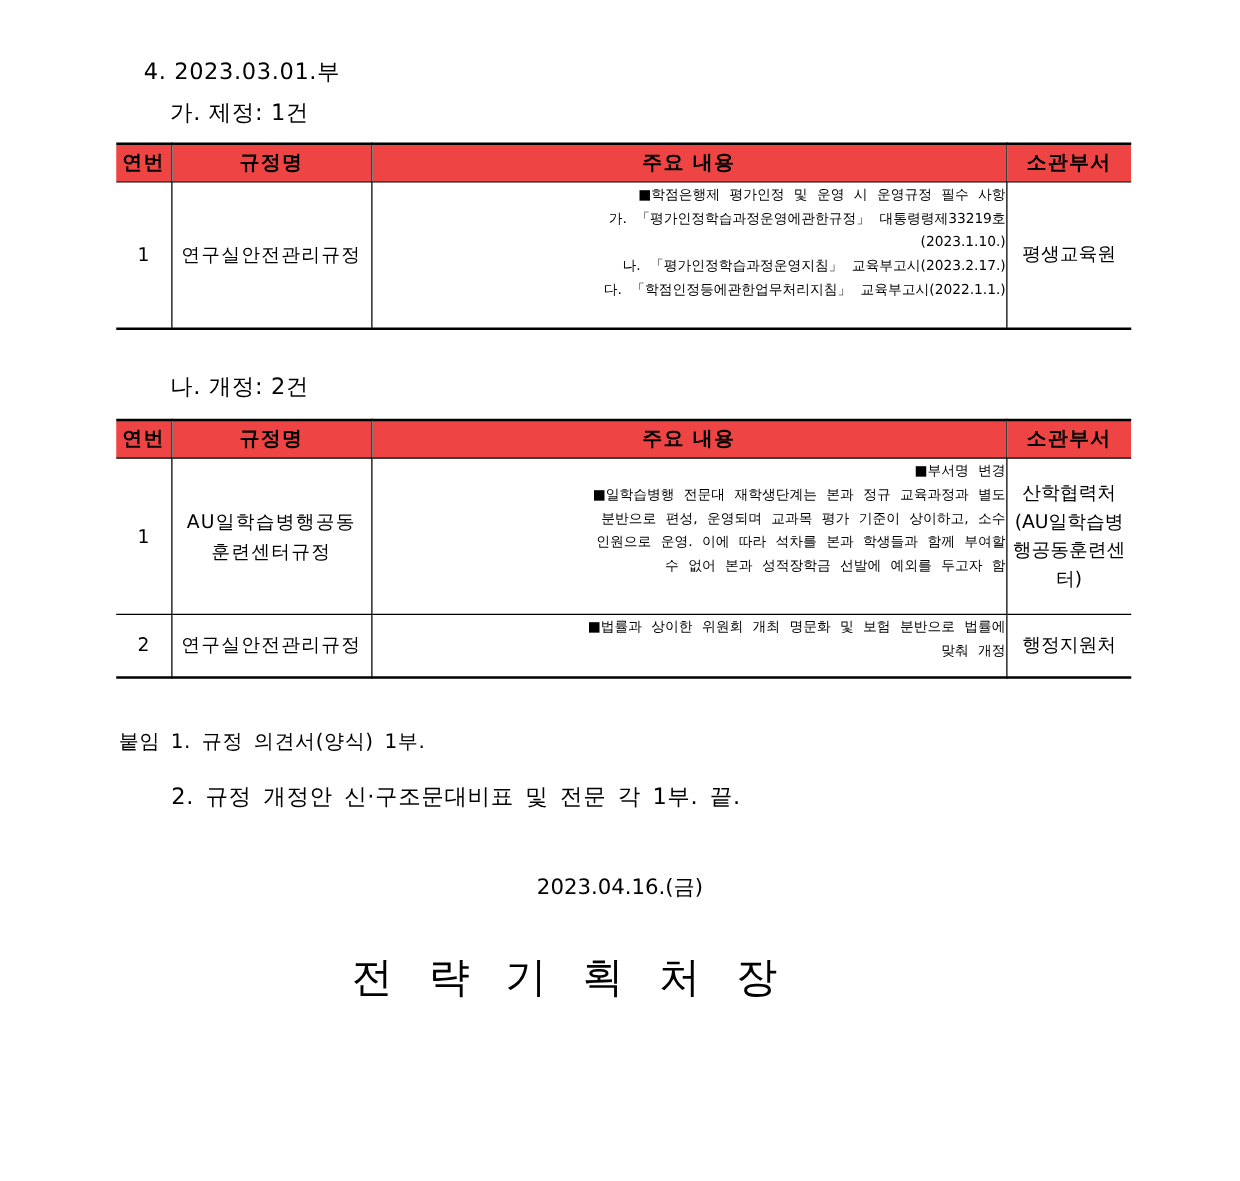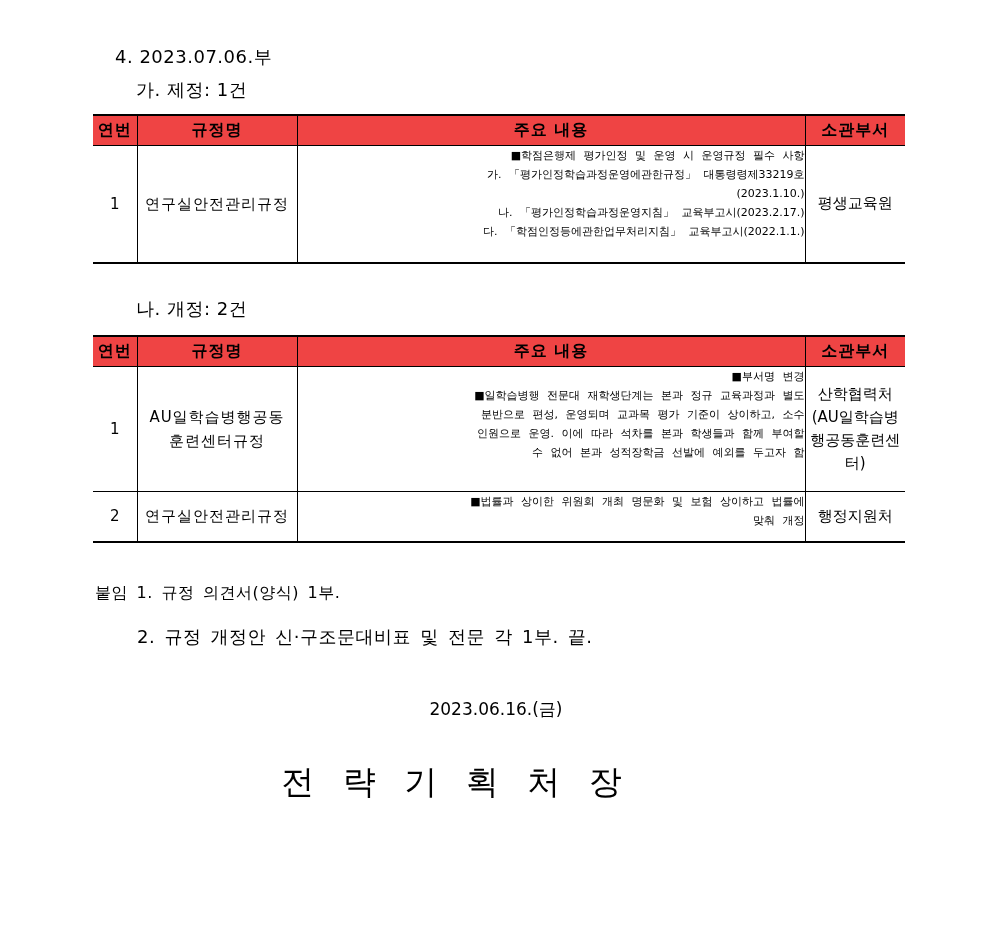--- a/index.html
+++ b/index.html
@@ -119,21 +119,21 @@
     width: 912px;
     text-align: center;
     font-size: 33px;
     letter-spacing: 9px;
     font-weight: 500;
   }
 </style>
 </head>
 <body>
 
-<div class="abs heading-main">4. 2023.07.06.부</div>
+<div class="abs heading-main">4. 2023.03.01.부</div>
 <div class="abs section-heading section-a">가. 제정: 1건</div>
 
 <table class="doc-table table-1">
   <colgroup>
     <col style="width:44px">
       <col style="width:160px">
       <col style="width:508px">
       <col style="width:100px">
   </colgroup>
   <thead>
@@ -186,24 +186,24 @@
 인원으로 운영. 이에 따라 석차를 본과 학생들과 함께 부여할
 수 없어 본과 성적장학금 선발에 예외를 두고자 함</td>
       <td class="cell-dept">산학협력처
 (AU일학습병
 행공동훈련센
 터)</td>
     </tr>
     <tr class="t2-row2">
       <td class="cell-no">2</td>
       <td class="cell-name">연구실안전관리규정</td>
-      <td class="cell-content">■법률과 상이한 위원회 개최 명문화 및 보험 상이하고 법률에
+      <td class="cell-content">■법률과 상이한 위원회 개최 명문화 및 보험 분반으로 법률에
 맞춰 개정</td>
       <td class="cell-dept">행정지원처</td>
     </tr>
   </tbody>
 </table>
 
 <div class="abs attach-line-1">붙임  1. 규정 의견서(양식) 1부.</div>
 <div class="abs attach-line-2">2. 규정 개정안 신·구조문대비표 및 전문 각 1부.  끝.</div>
 
-<div class="abs doc-date">2023.06.16.(금)</div>
+<div class="abs doc-date">2023.04.16.(금)</div>
 <div class="abs doc-signer">전 략 기 획 처 장</div>
 
 </body></html>

